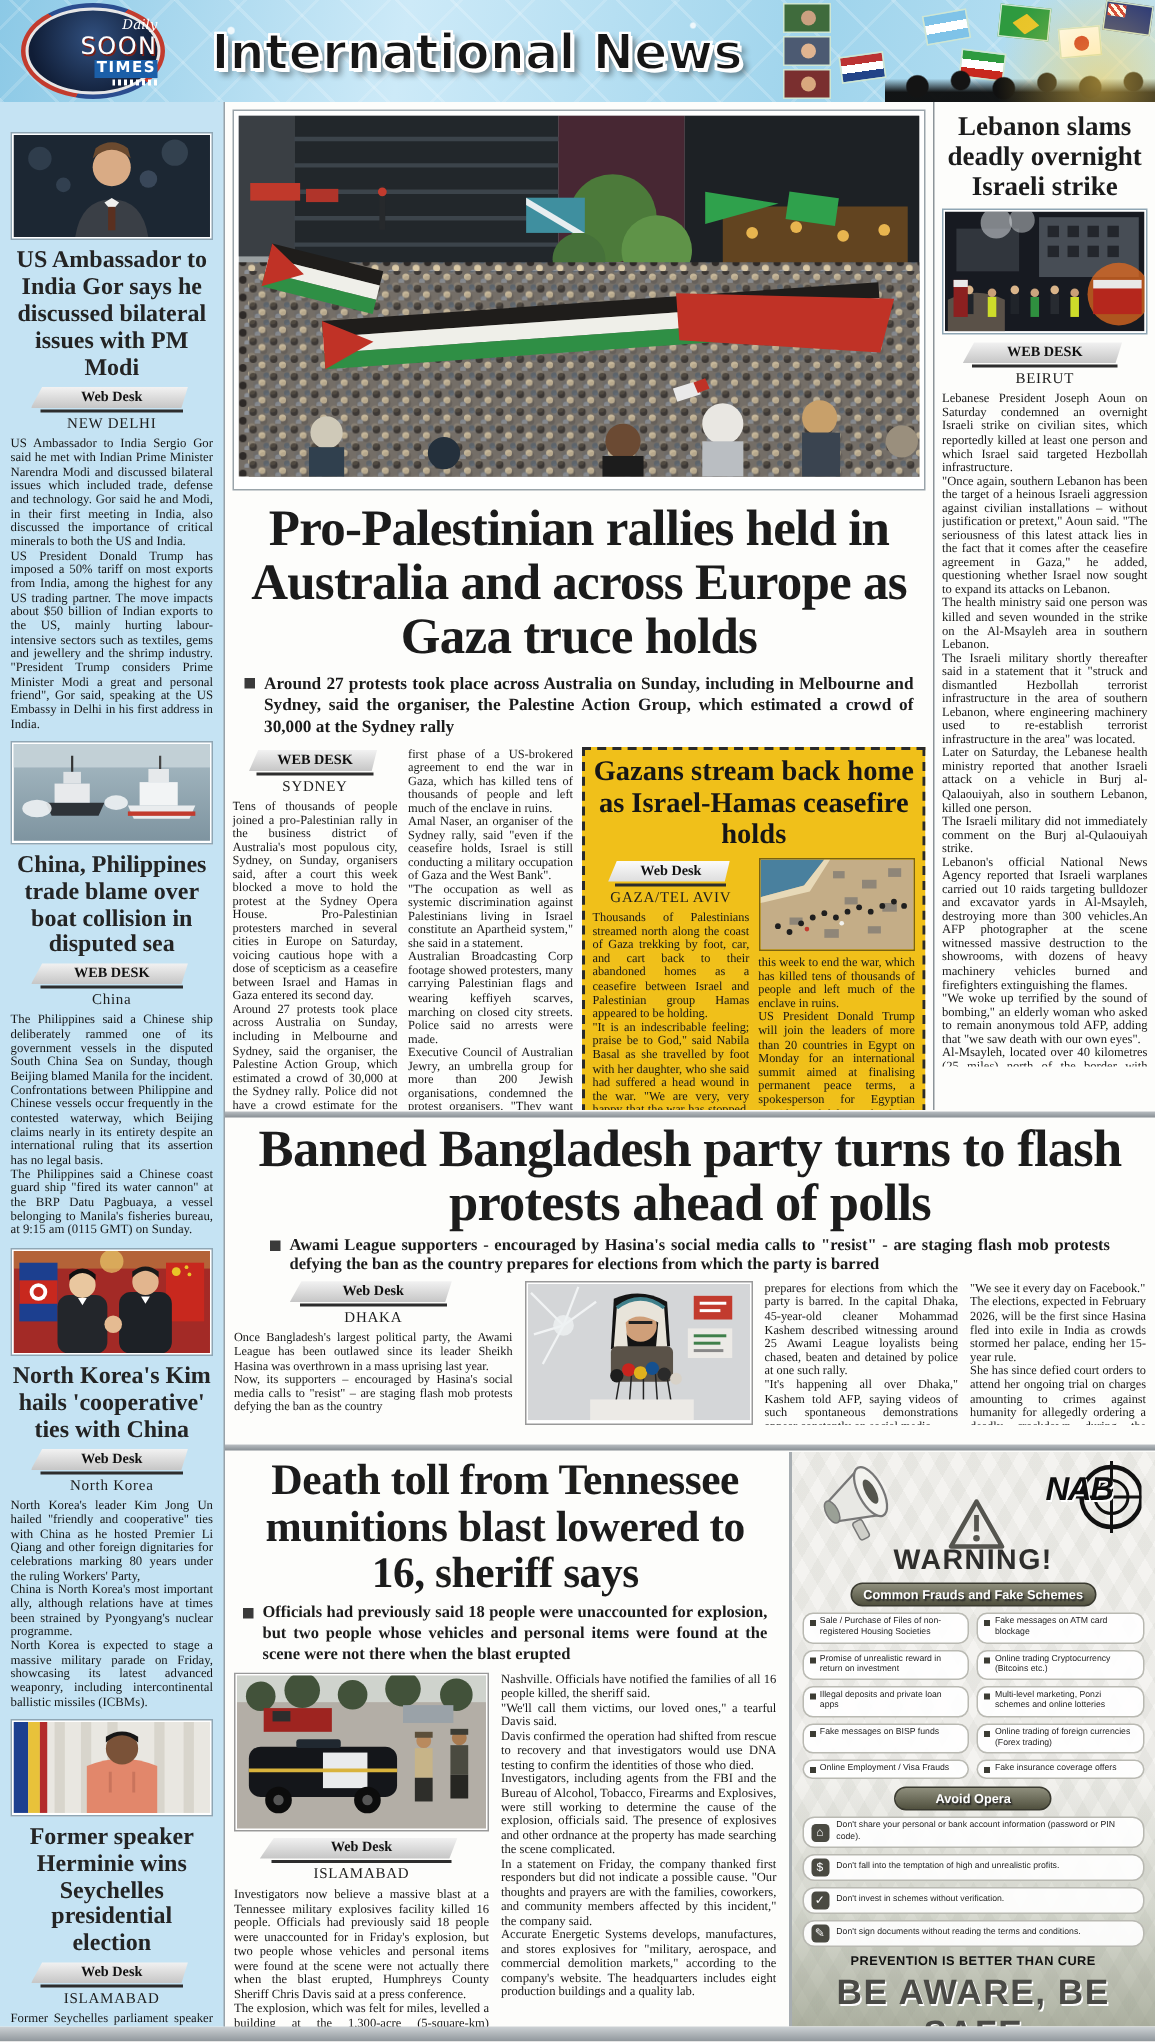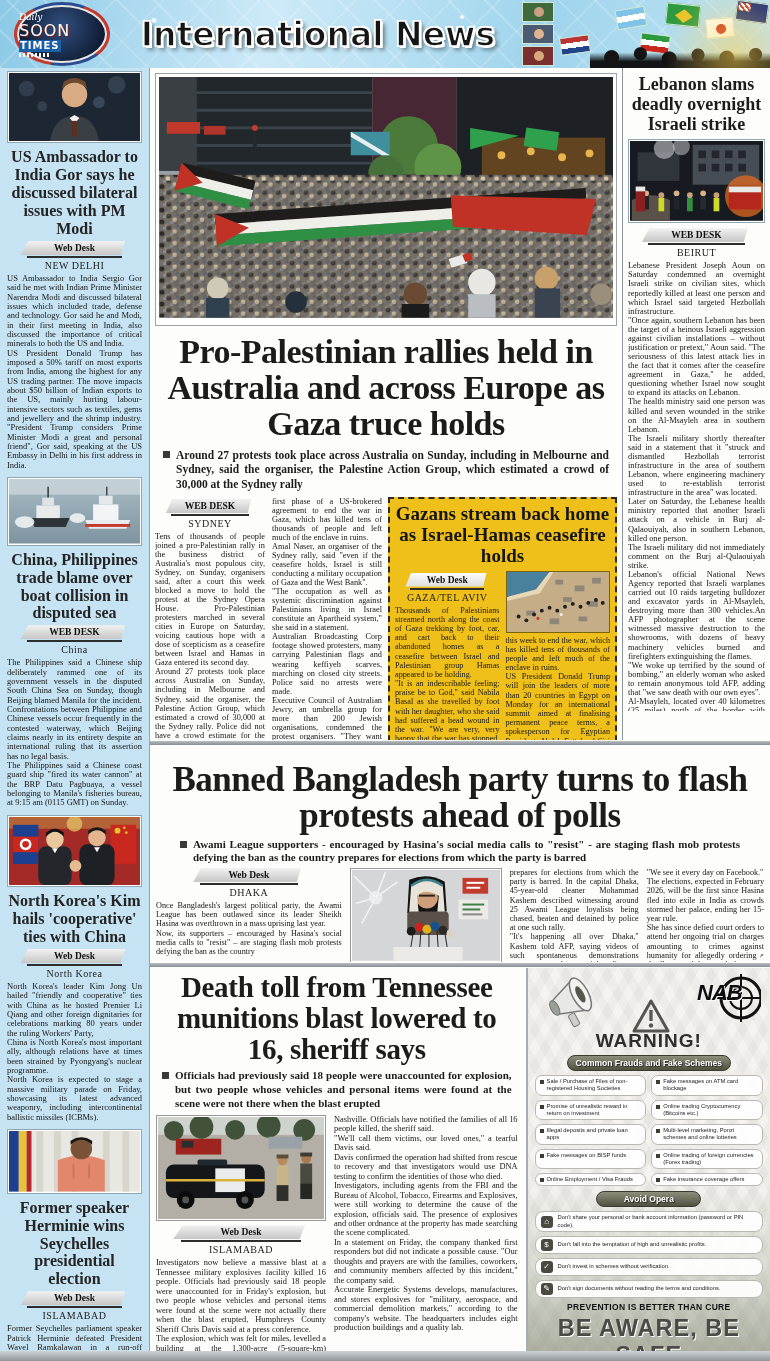--- a/index.html
+++ b/index.html
@@ -19,21 +19,21 @@
       radial-gradient(circle 1.5px at 75% 60%, #fff 0 1.5px, transparent 2.5px),
       repeating-linear-gradient(45deg, rgba(255,255,255,.25) 0 2px, transparent 2px 26px),
       repeating-linear-gradient(-45deg, rgba(255,255,255,.2) 0 2px, transparent 2px 34px);
     opacity:.8;
   }
   .logo { position:absolute; left:14px; top:2px; width:96px; height:64px; border-radius:50%;
     background:conic-gradient(from 200deg,#c23b2e 0 110deg,#2b4d8f 110deg 200deg,#c23b2e 200deg 280deg,#2b4d8f 280deg 360deg);
     padding:3px; z-index:3; }
   .logo-inner { width:100%; height:100%; border-radius:50%; border:2px solid #e6e6e6;
     background:radial-gradient(circle at 50% 35%, #31507f, #101d36 75%);
-    display:flex; flex-direction:column; align-items:flex-start; justify-content:center; gap:1px; }
+    display:flex; flex-direction:column; align-items:flex-end; justify-content:center; gap:1px; }
   .logo-top { font-style:italic; font-size:9px; color:#fff; font-family:"DejaVu Serif",serif; }
   .logo-name { font-family:"DejaVu Sans",sans-serif; font-weight:normal; font-size:16px; color:#fff;
     letter-spacing:1px; text-shadow:1px 1px 0 #7a1f15; line-height:1; }
   .logo-bottom { font-family:"DejaVu Sans",sans-serif; font-weight:bold; font-size:10px; color:#fff;
     background:#1b5fa8; padding:0 1px; line-height:1.2; letter-spacing:1px; }
   .logo-bars { width:30px; height:4px;
     background:repeating-linear-gradient(90deg,#fff 0 2px,transparent 2px 4px); }
   .masthead-title { position:absolute; left:108px; top:0; width:420px; height:68px;
     display:flex; align-items:center; justify-content:center; z-index:2;
     font-family:"DejaVu Sans",sans-serif; font-weight:bold; font-size:33px; color:#161616;
@@ -52,21 +52,21 @@
       radial-gradient(circle 6px at 60% 50%, #141414 0 6px, transparent 7px),
       radial-gradient(circle 7px at 76% 62%, #101010 0 7px, transparent 8px),
       radial-gradient(circle 6px at 92% 48%, #141414 0 6px, transparent 7px),
       linear-gradient(transparent 40%, rgba(10,10,10,.95) 75%);
   }
   .glow { position:absolute; right:0; top:0; width:120px; height:68px;
     background:radial-gradient(circle at 70% 80%, rgba(255,210,80,.55), transparent 70%); }
 
   
   .content { display:flex; height:1283px; }
-  .left-col { width:150px; background:#c5e3f3; border-right:1px solid #98a2a8; padding:3px 7px; overflow:hidden; }
+  .left-col { width:150px; background:#c5e3f3; border-right:1px solid #98a2a8; padding:20px 7px; overflow:hidden; }
   .right-wrap { width:620px; display:flex; flex-direction:column; }
   .top-row { display:flex; height:674px; overflow:hidden; }
   .mid-col { width:472px; padding:2px 5px 0 5px; overflow:hidden; }
   .leb-col { width:148px; border-left:1px solid #8d959a; padding:4px 5px; overflow:hidden; }
 
   
   .card { margin-bottom:7px; }
   .card-img { border:1px solid #8fa6b4; background:#fff; padding:1px; }
   .card-img svg { display:block; width:100%; }
   .card-title { font-weight:bold; font-size:16px; line-height:1.12; text-align:center; color:#242424; margin:5px 0 3px; }
@@ -98,21 +98,21 @@
   .gaz-photo { border:1px solid #7a6210; margin-bottom:3px; }
   .gaz-photo svg { display:block; width:100%; }
 
   
   .leb-title { font-weight:bold; font-size:18px; line-height:1.12; text-align:center; margin:2px 0 5px; }
   .leb-col .body-text { font-size:8.4px; line-height:1.08; height:450px; overflow:hidden; }
 
   .thick-rule { height:4px; background:linear-gradient(#b9bec2,#878e93); margin:1px 0; }
 
   
-  .bang { height:217px; padding:16px 6px; overflow:hidden;border-radius:23px; }
+  .bang { height:217px; padding:2px 6px; overflow:hidden;border-radius:23px; }
   .bang-headline { font-weight:bold; font-size:35px; line-height:1.04; text-align:center; letter-spacing:-.5px; }
   .bang-cols { display:flex; gap:8px; margin-top:3px; height:96px; overflow:hidden; }
   .bang-c1 { width:190px; }
   .bang-photo { width:152px; flex:0 0 auto; border:1px solid #999; background:#fff; padding:1px; }
   .bang-photo svg { display:block; width:100%; }
   .bang-c3 { width:132px; }
   .bang-c4 { width:120px; }
   .bang .body-text { font-size:8.2px; line-height:1.12; }
   .bang .standfirst { font-size:11px; margin:3px 24px 2px; }
   .bang .ribbon-wrap { width:60%; margin-top:0; }

